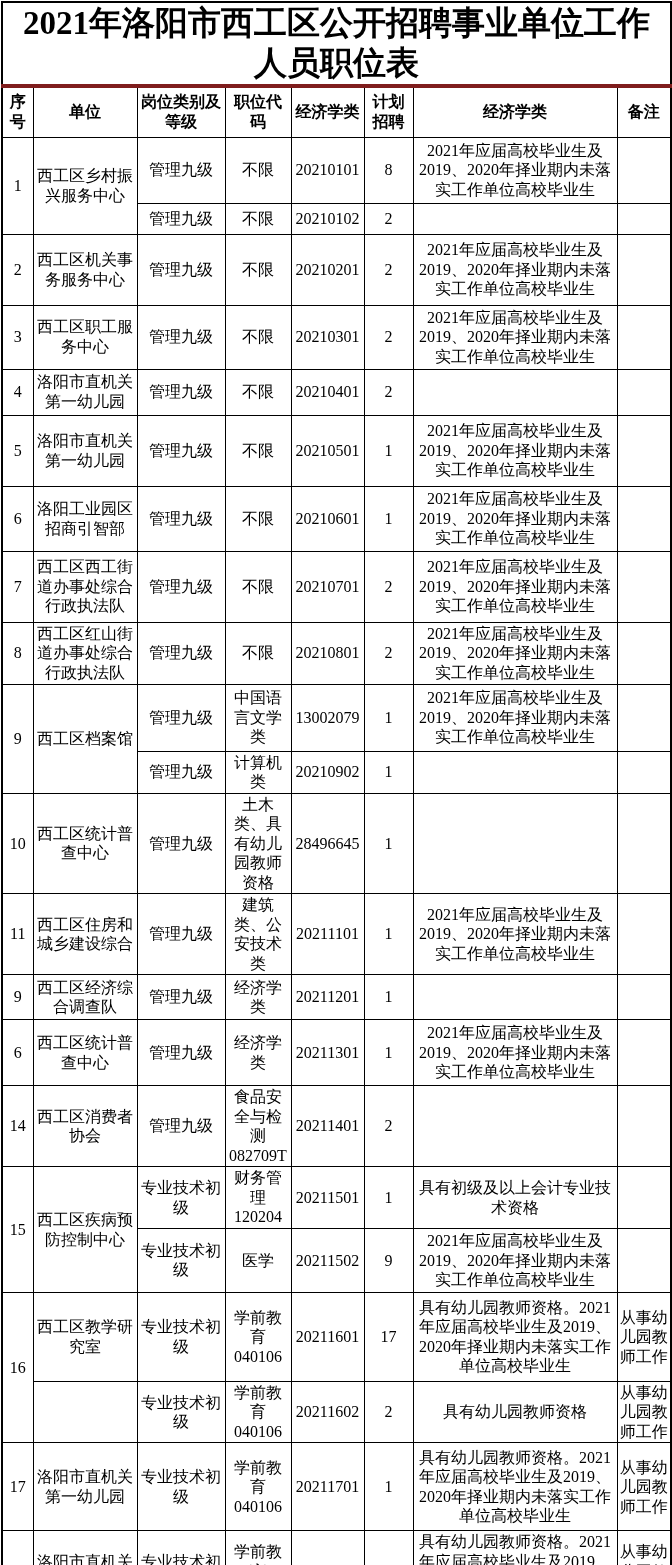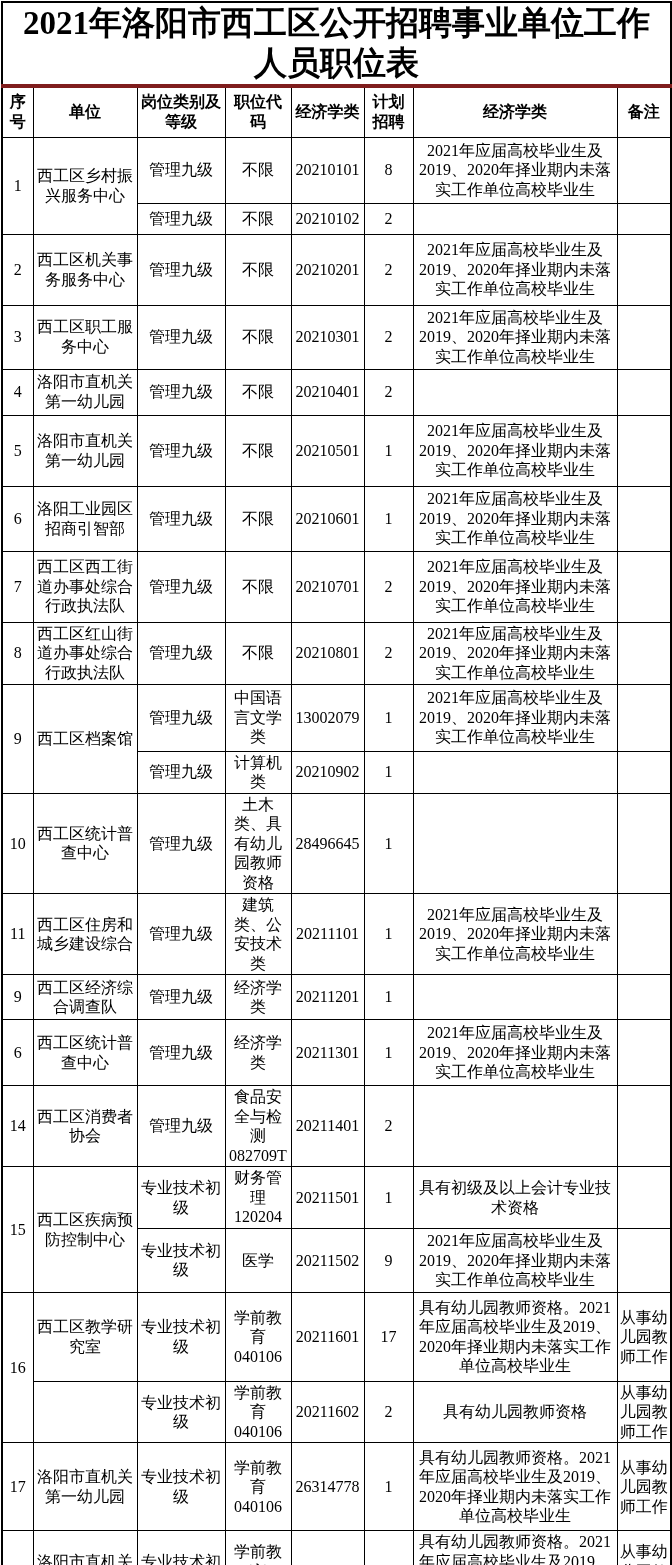--- a/index.html
+++ b/index.html
@@ -272,21 +272,21 @@
           <td>20211602</td>
           <td>2</td>
           <td>具有幼儿园教师资格</td>
           <td>从事幼儿园教师工作</td>
         </tr>
         <tr style="height: 88px;">
           <td>17</td>
           <td>洛阳市直机关第一幼儿园</td>
           <td>专业技术初级</td>
           <td>学前教育040106</td>
-          <td>26314778</td>
+          <td>20211701</td>
           <td>1</td>
           <td>具有幼儿园教师资格。2021年应届高校毕业生及2019、2020年择业期内未落实工作单位高校毕业生</td>
           <td>从事幼儿园教师工作</td>
         </tr>
         <tr style="height: 80px;">
           <td>18</td>
           <td>洛阳市直机关第二幼儿园</td>
           <td>专业技术初级</td>
           <td>学前教育040106</td>
           <td>20211801</td>

